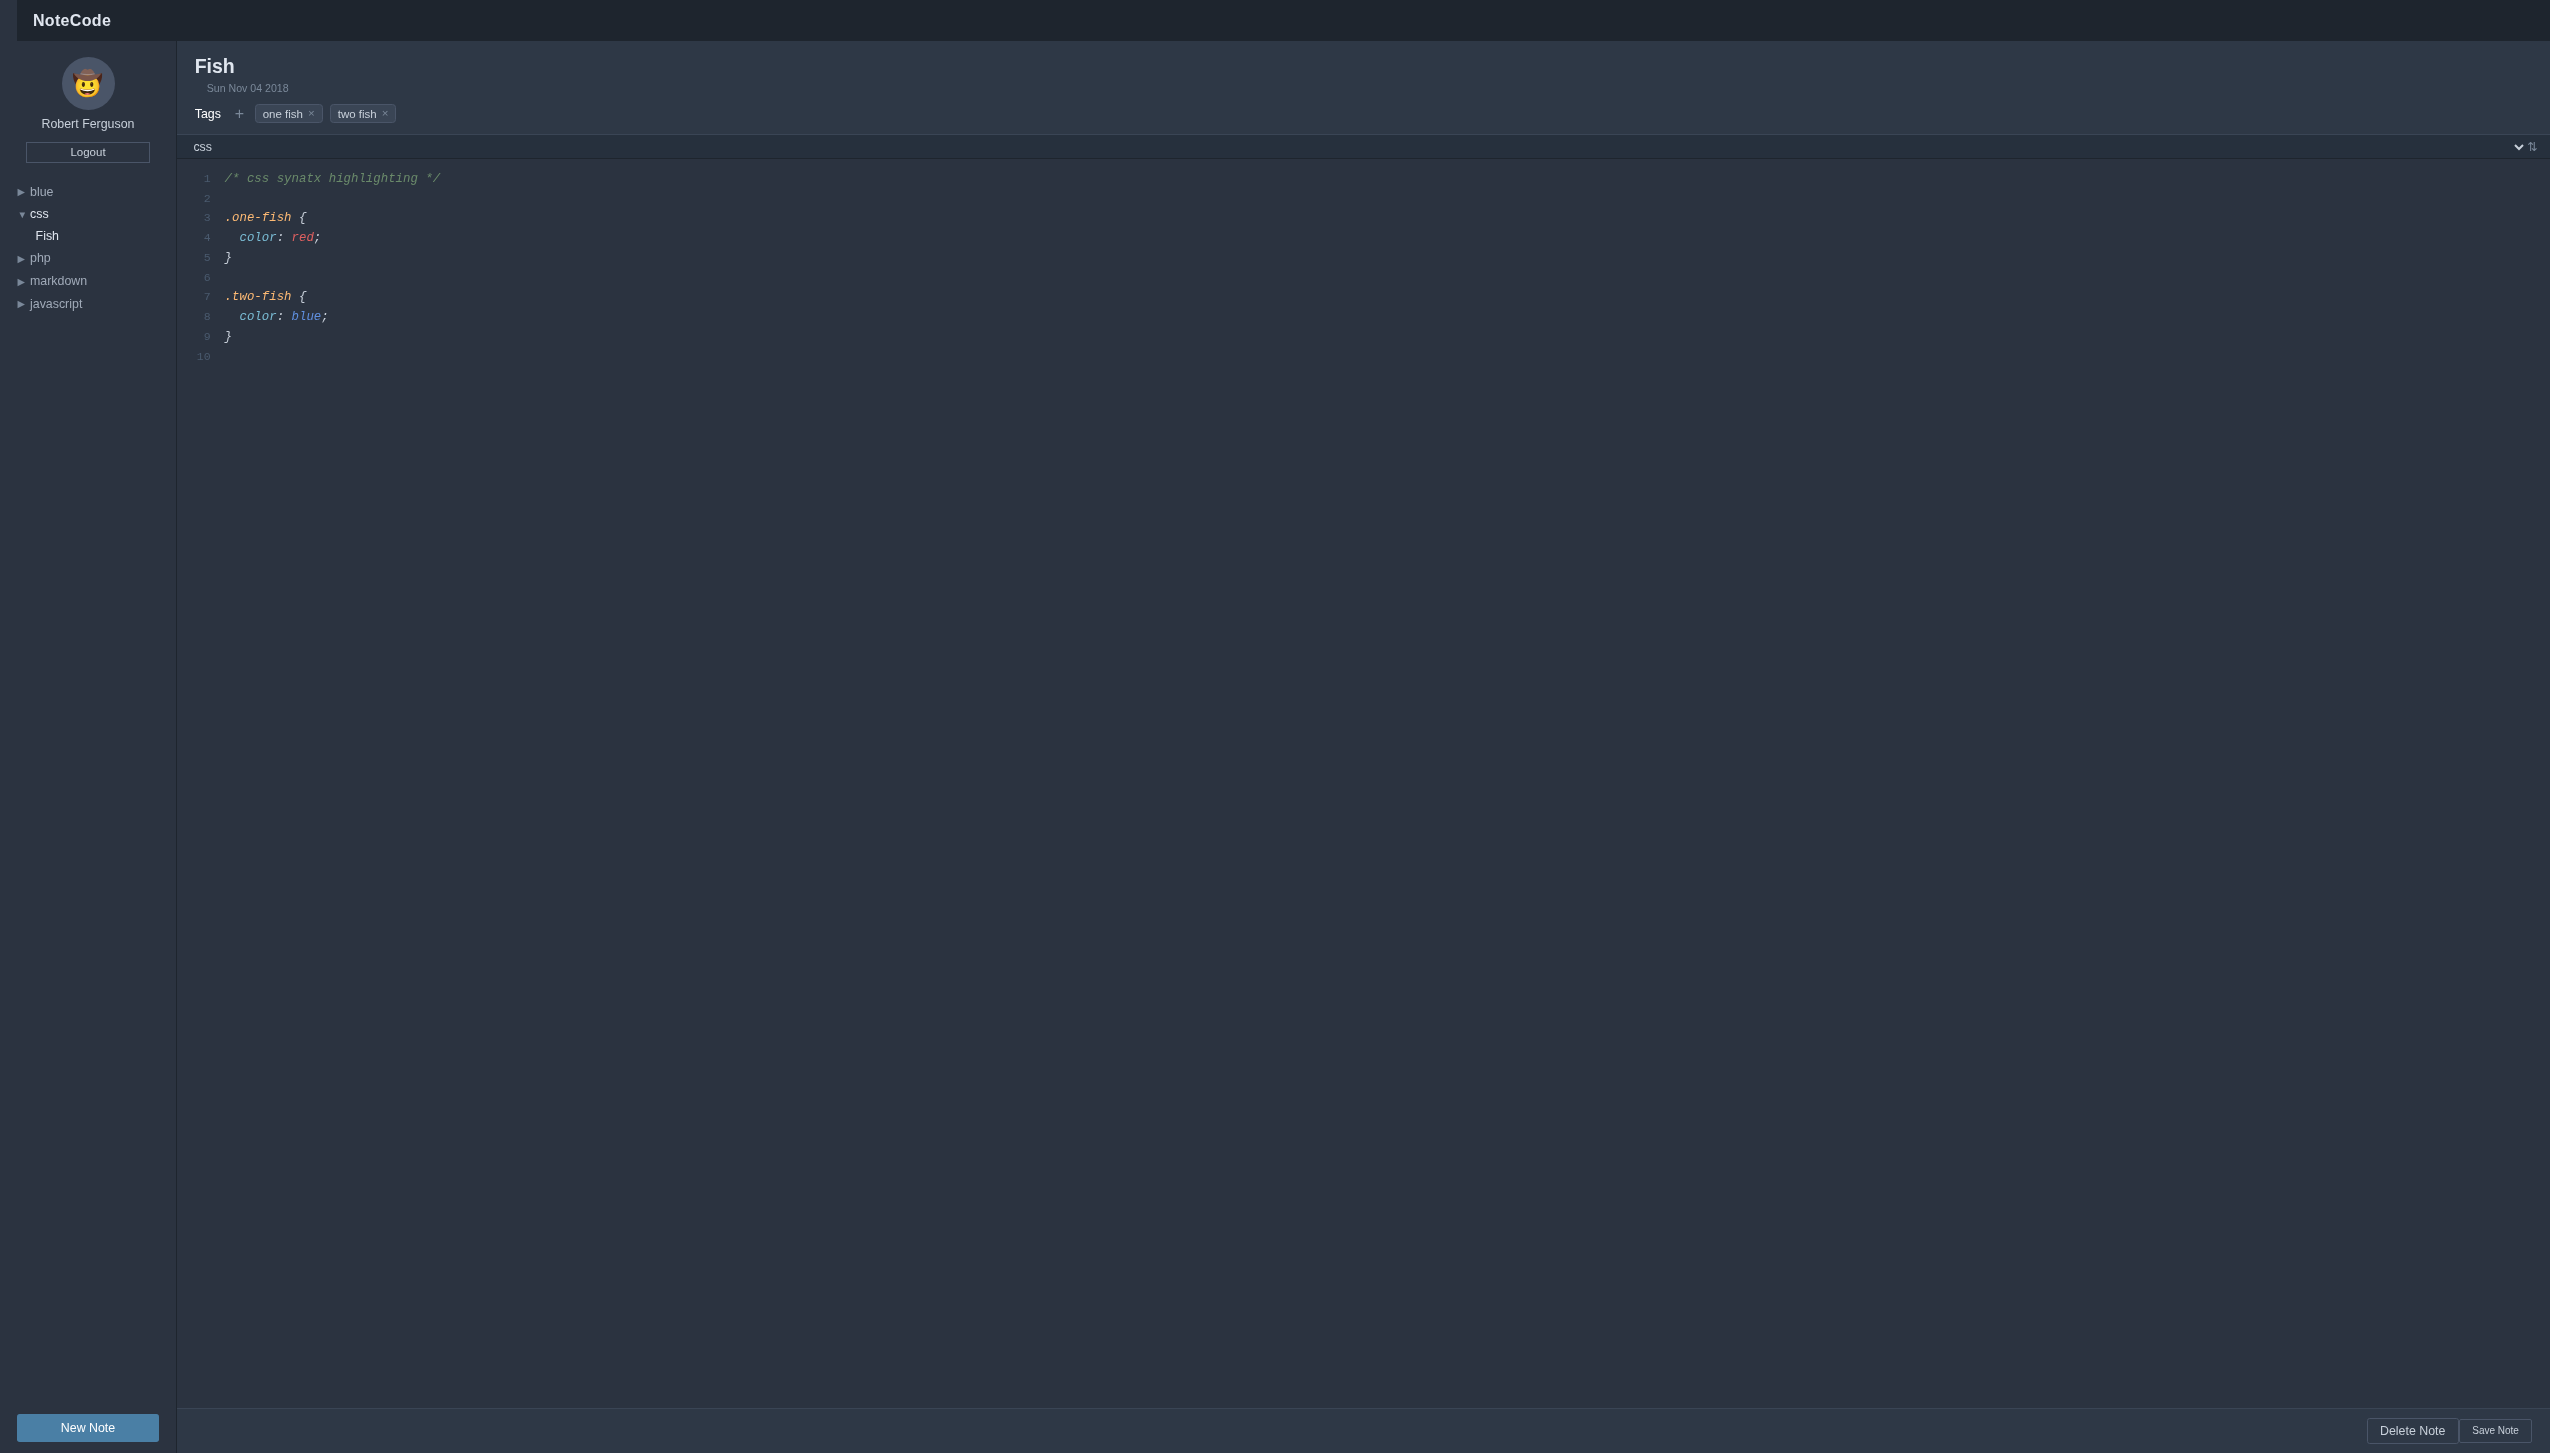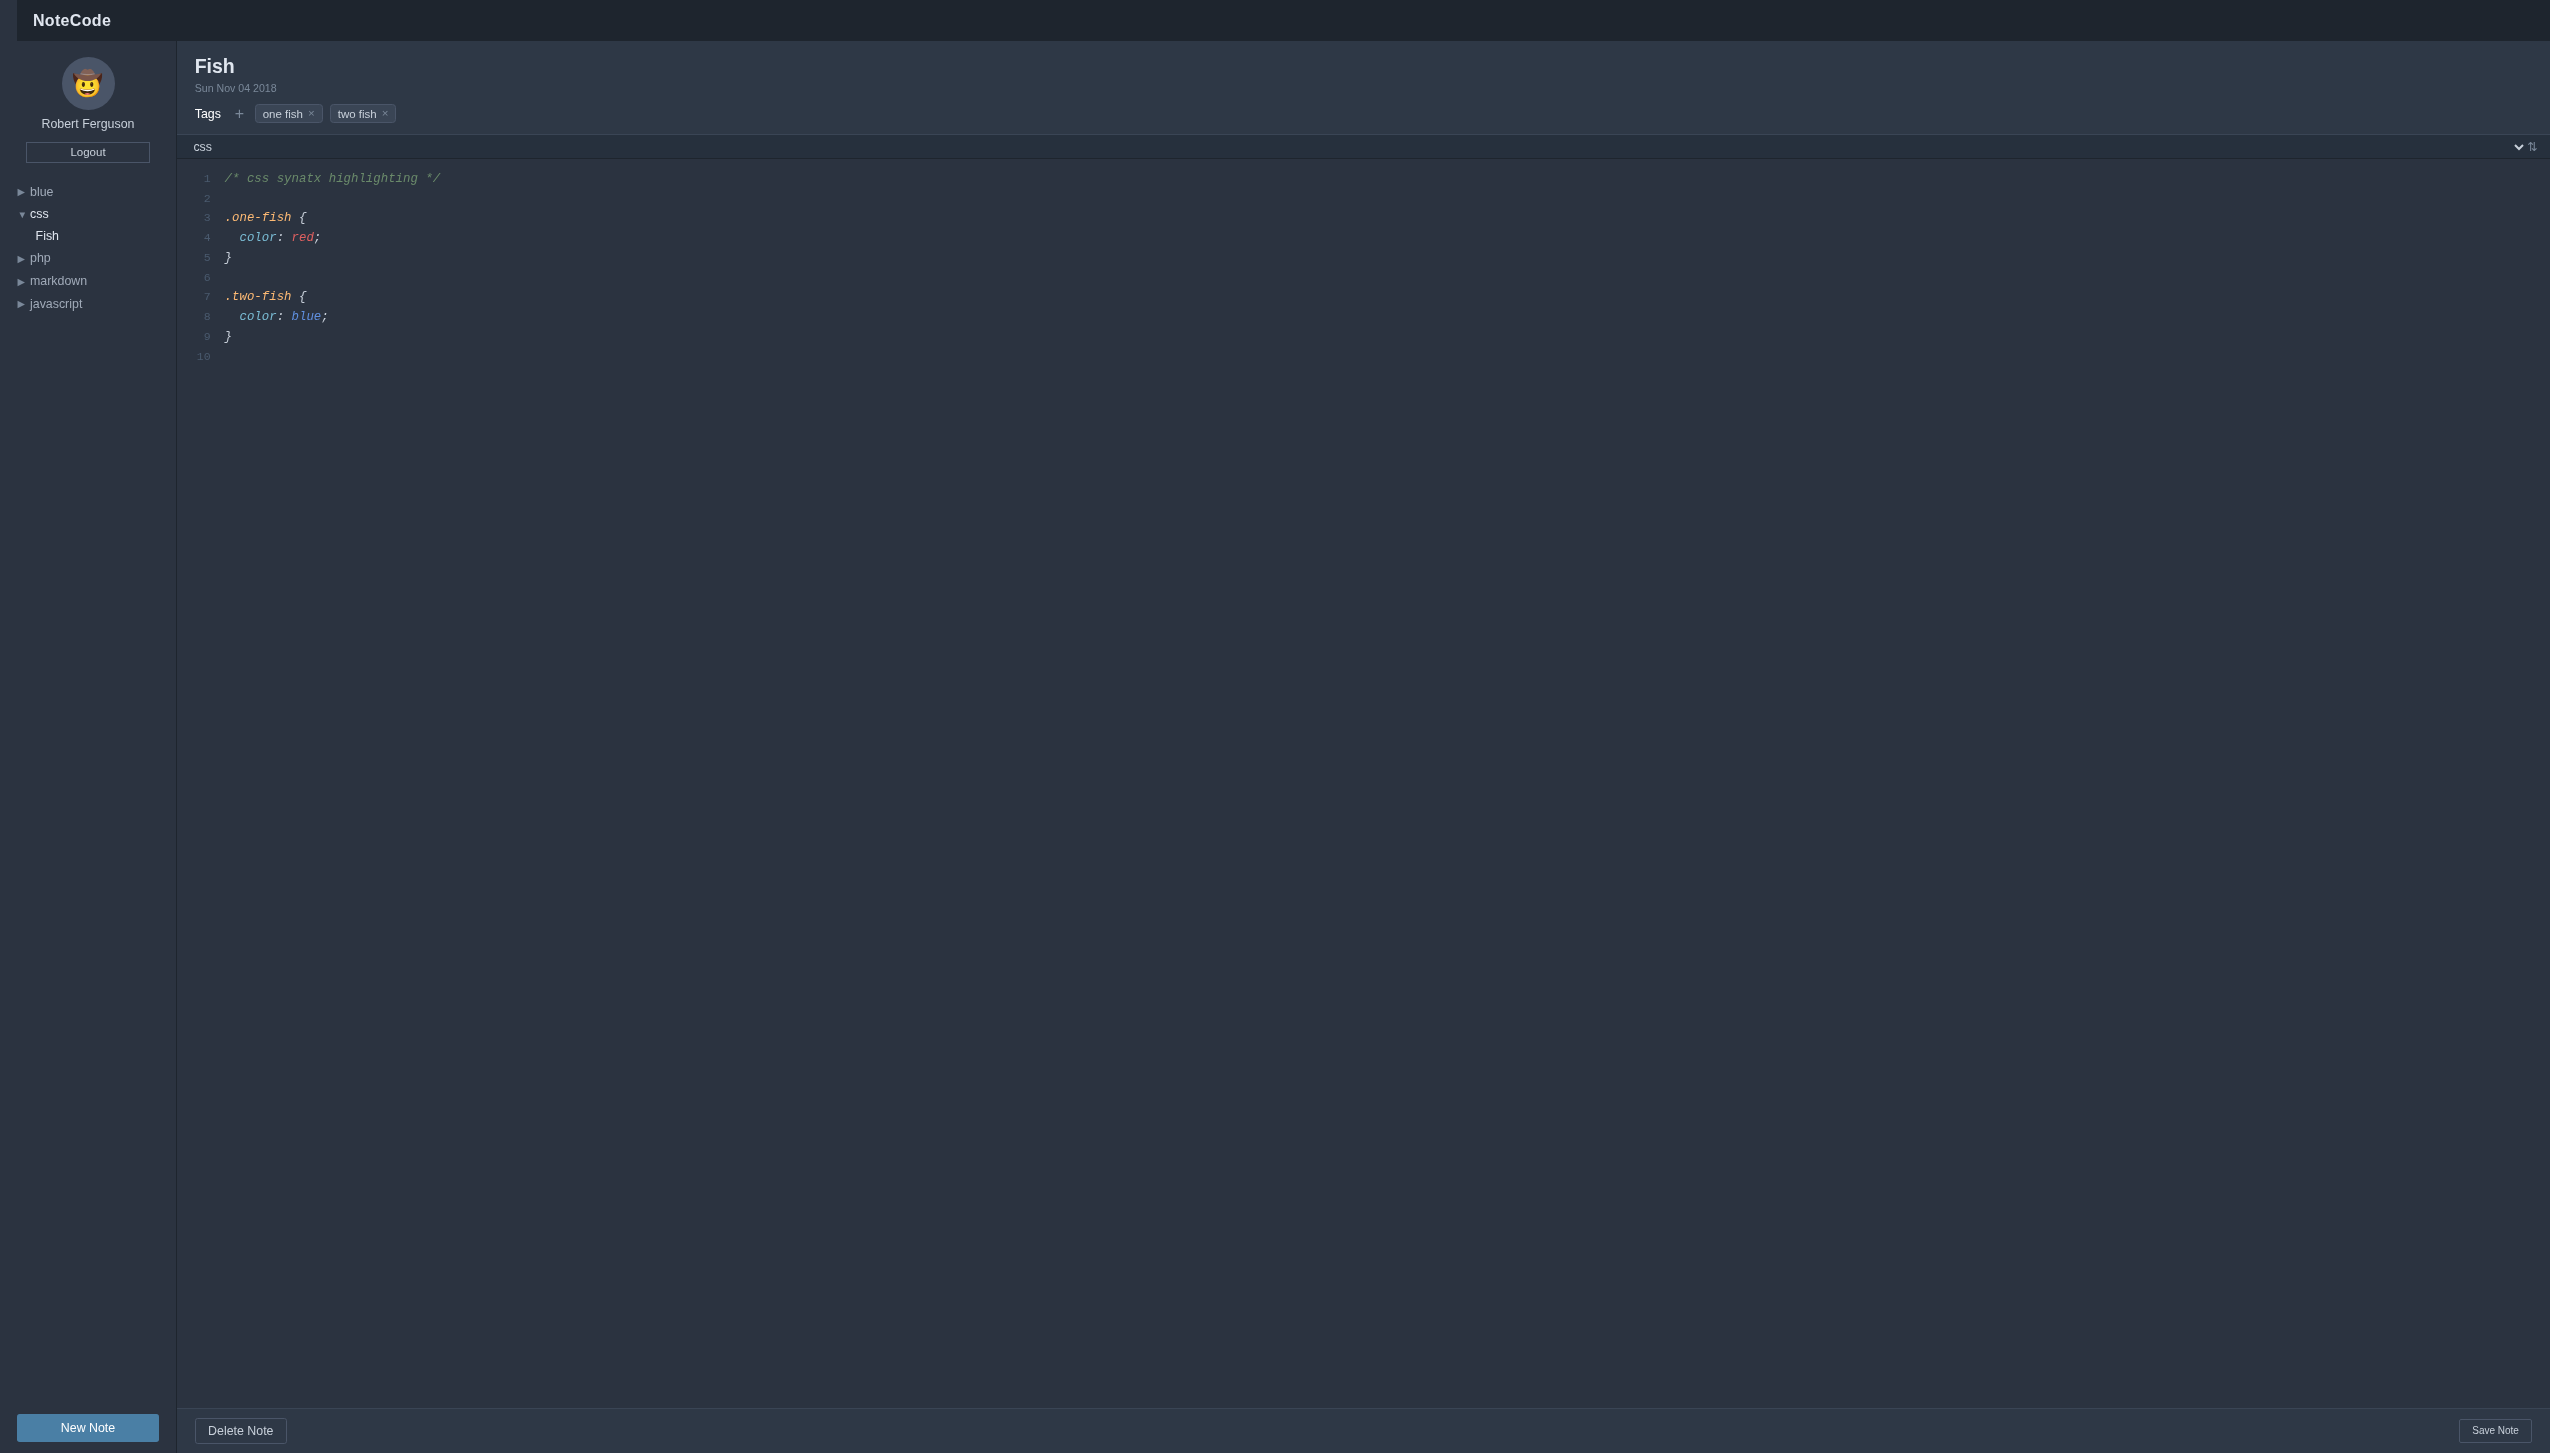--- a/index.html
+++ b/index.html
@@ -151,20 +151,21 @@
       font-size: 19.5px;
       font-weight: 600;
       color: #e0e6ef;
       margin-bottom: 3.5px;
     }
 
     .note-date {
       font-size: 10.6px;
       color: #7a8899;
       margin-bottom: 10.6px;
+      margin-left: 12px;
     }
 
     .tags-row {
       display: flex;
       align-items: center;
       gap: 7px;
       margin-bottom: 10.6px;
       flex-wrap: wrap;
     }
 
@@ -268,21 +269,21 @@
     .c-brace { color: #c8d0da; }
     .c-property { color: #7abcd4; }
     .c-colon { color: #c8d0da; }
     .c-value-red { color: #e06060; }
     .c-value-blue { color: #6090e0; }
     .c-semicolon { color: #c8d0da; }
 
     
     .footer {
       display: flex;
-      justify-content: space-between;
+      justify-content: flex-end;
       align-items: center;
       padding: 8.9px 17.7px;
       background: #2e3846;
       border-top: 0.9px solid #3a4555;
       flex-shrink: 0;
     }
 
     .delete-btn {
       background: transparent;
       border: 0.9px solid #4a5568;

